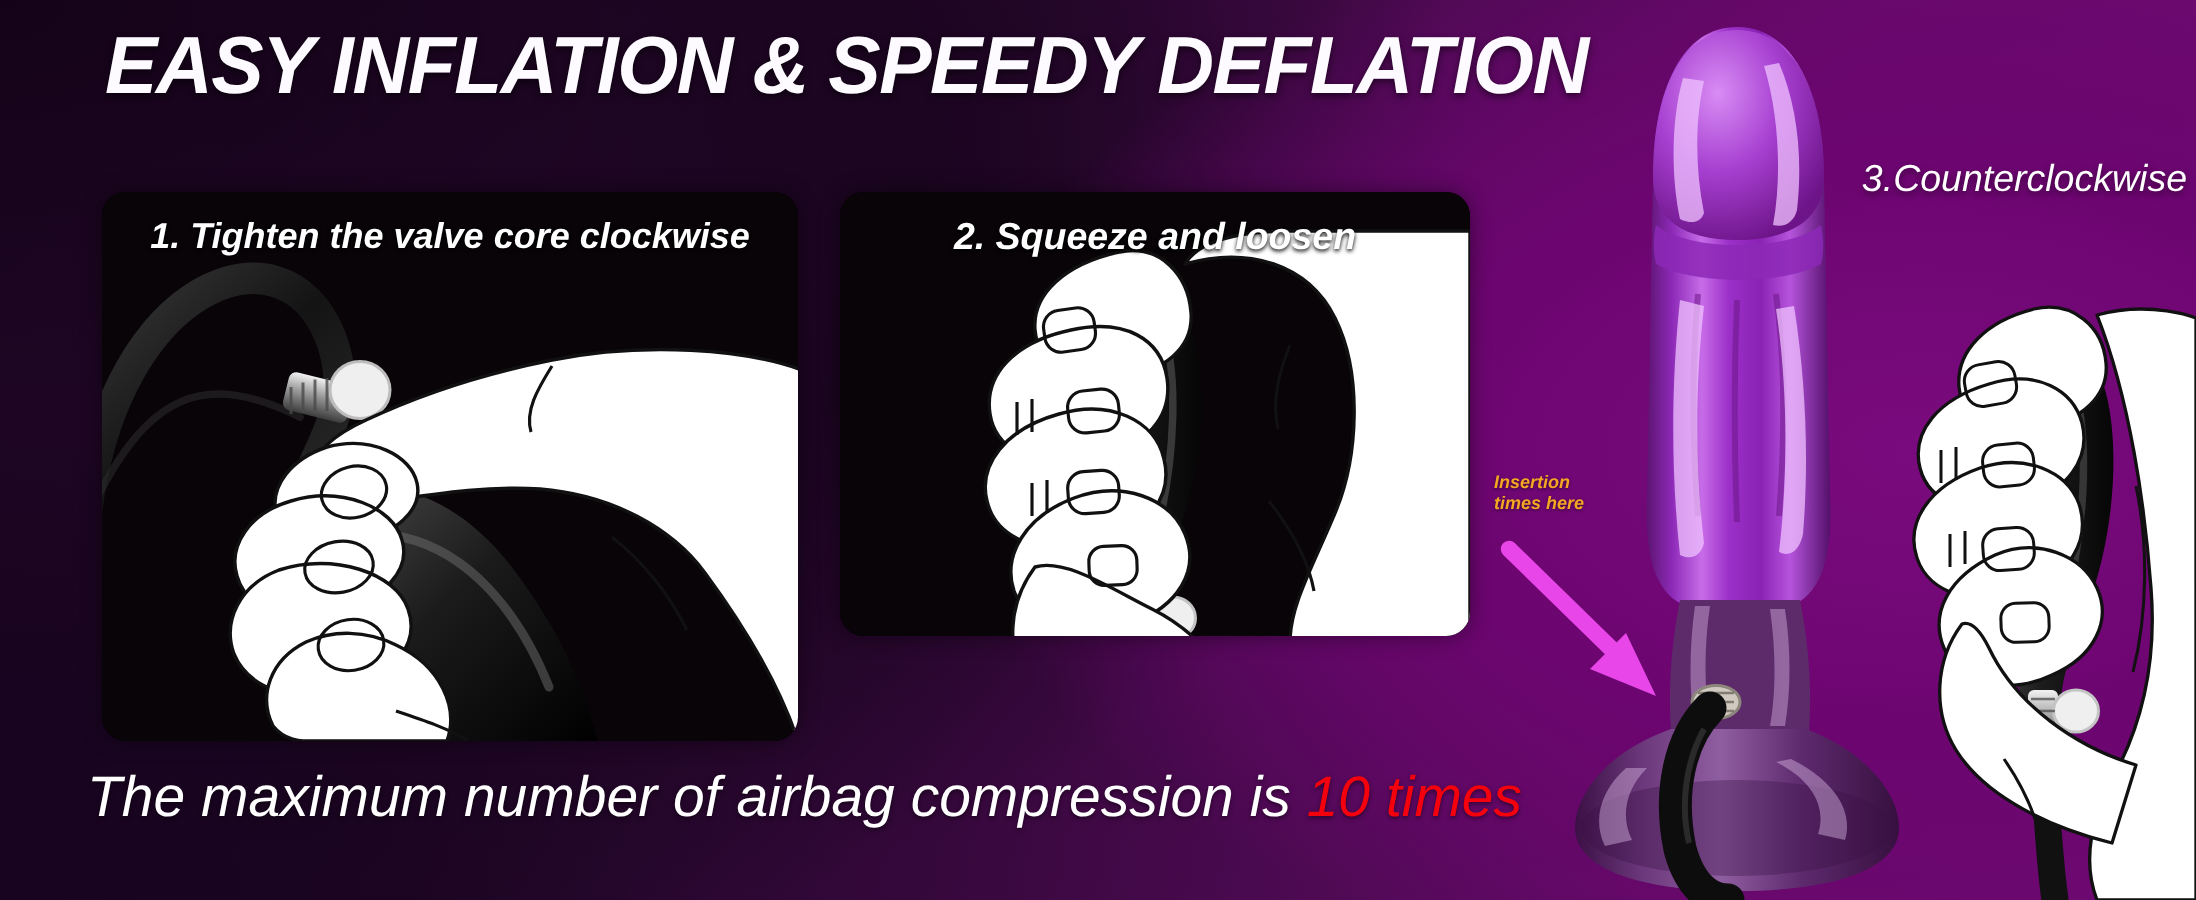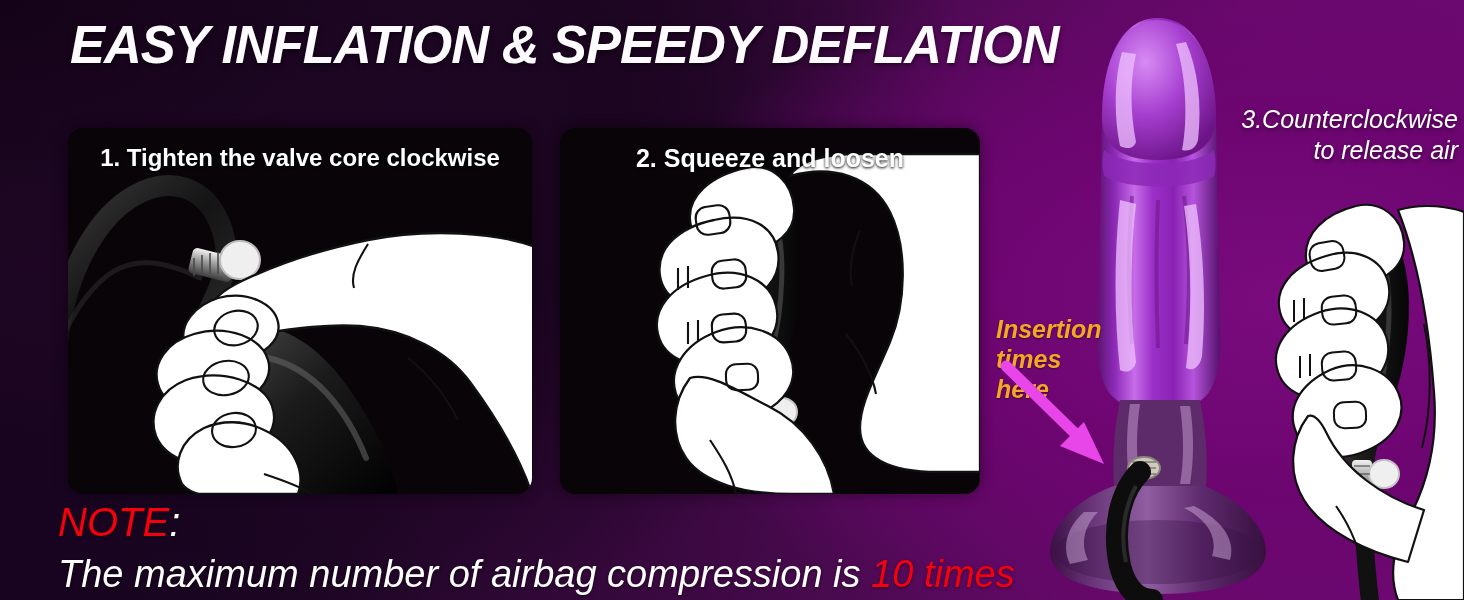--- a/index.html
+++ b/index.html
@@ -23,41 +23,41 @@
     color:#fdfbff;letter-spacing:-1px;
     transform:scaleX(.97);transform-origin:left center;
     text-shadow:0 2px 5px rgba(0,0,0,.55);
     white-space:nowrap;
   }
 
   
   .panel{position:absolute;background:#080408;border-radius:16px;overflow:hidden;
          box-shadow:0 0 14px rgba(0,0,0,.45);}
   #panel1{left:68px;top:128px;width:464px;height:366px;}
-  #panel2{left:560px;top:128px;width:420px;height:366px;}
+  #panel2{left:560px;top:128px;width:420px;height:296px;}
   .panel .cap{
     position:absolute;top:16px;left:0;right:0;text-align:center;z-index:6;
-    color:#fff;font-size:25px;font-weight:bold;
+    color:#fff;font-size:25px;font-weight:bold;font-style:italic;
     text-shadow:0 1px 3px #000;
   }
   #panel1 .cap{font-size:24px;}
   .art{position:absolute;inset:0;}
 
   
   .product{position:absolute;left:1044px;top:0;width:232px;height:600px;}
 
   
   .step3{
     position:absolute;right:6px;top:104px;width:330px;text-align:right;
     color:#fff;font-size:25px;font-weight:normal;font-style:italic;line-height:1.22;
     text-shadow:0 2px 4px rgba(0,0,0,.5);
   }
   .insertion{
     position:absolute;left:996px;top:314px;width:100px;
-    color:#f5a623;font-size:25px;font-weight:bold;font-style:italic;line-height:1.2;
+    color:#f5a623;font-size:12px;font-weight:bold;font-style:italic;line-height:1.2;
     text-shadow:0 1px 2px rgba(0,0,0,.55);
   }
   .arrow{position:absolute;left:1000px;top:360px;}
 
   
   .note{position:absolute;left:58px;top:502px;font-style:italic;line-height:1.04;white-space:nowrap;}
   .note .l1{font-size:40px;color:#ffffff;text-shadow:0 1px 3px rgba(0,0,0,.5);}
   .note .l1 .red{color:#f5000d;}
   .note .l2{font-size:38px;color:#ffffff;margin-top:11px;text-shadow:0 1px 3px rgba(0,0,0,.5);}
   .note .l2 .red{color:#f5000d;}
@@ -311,31 +311,29 @@
       <rect x="86" y="226" width="32" height="26" rx="10" transform="rotate(-2 102 239)"></rect>
       <path d="M46 124 l0 22 M56 122 l0 22"></path>
       <path d="M52 180 l0 22 M62 178 l0 22"></path>
       <path d="M88 330 C 102 350, 112 374, 116 398"></path>
       <path d="M176 148 C 184 186, 184 232, 174 272"></path>
     </g>
   </svg>
 
   <div class="step3">
     <div>3.Counterclockwise</div>
-    <div>to release air</div>
   </div>
 
   <div class="insertion">
     <div>Insertion</div>
     <div>times here</div>
   </div>
 
   <svg class="arrow" width="130" height="120" viewBox="0 0 130 120">
     <path d="M6 6 L 88 86" stroke="#e846e8" stroke-width="11" stroke-linecap="round" fill="none"></path>
     <path d="M104 104 L 60 86 L 84 62 Z" fill="#e846e8"></path>
   </svg>
 
   <div class="note">
-    <div class="l1"><span class="red">NOTE</span><span>:</span></div>
     <div class="l2"><span>The maximum number of airbag compression is </span><span class="red">10 times</span></div>
   </div>
 
 </div>
 
 </body></html>

